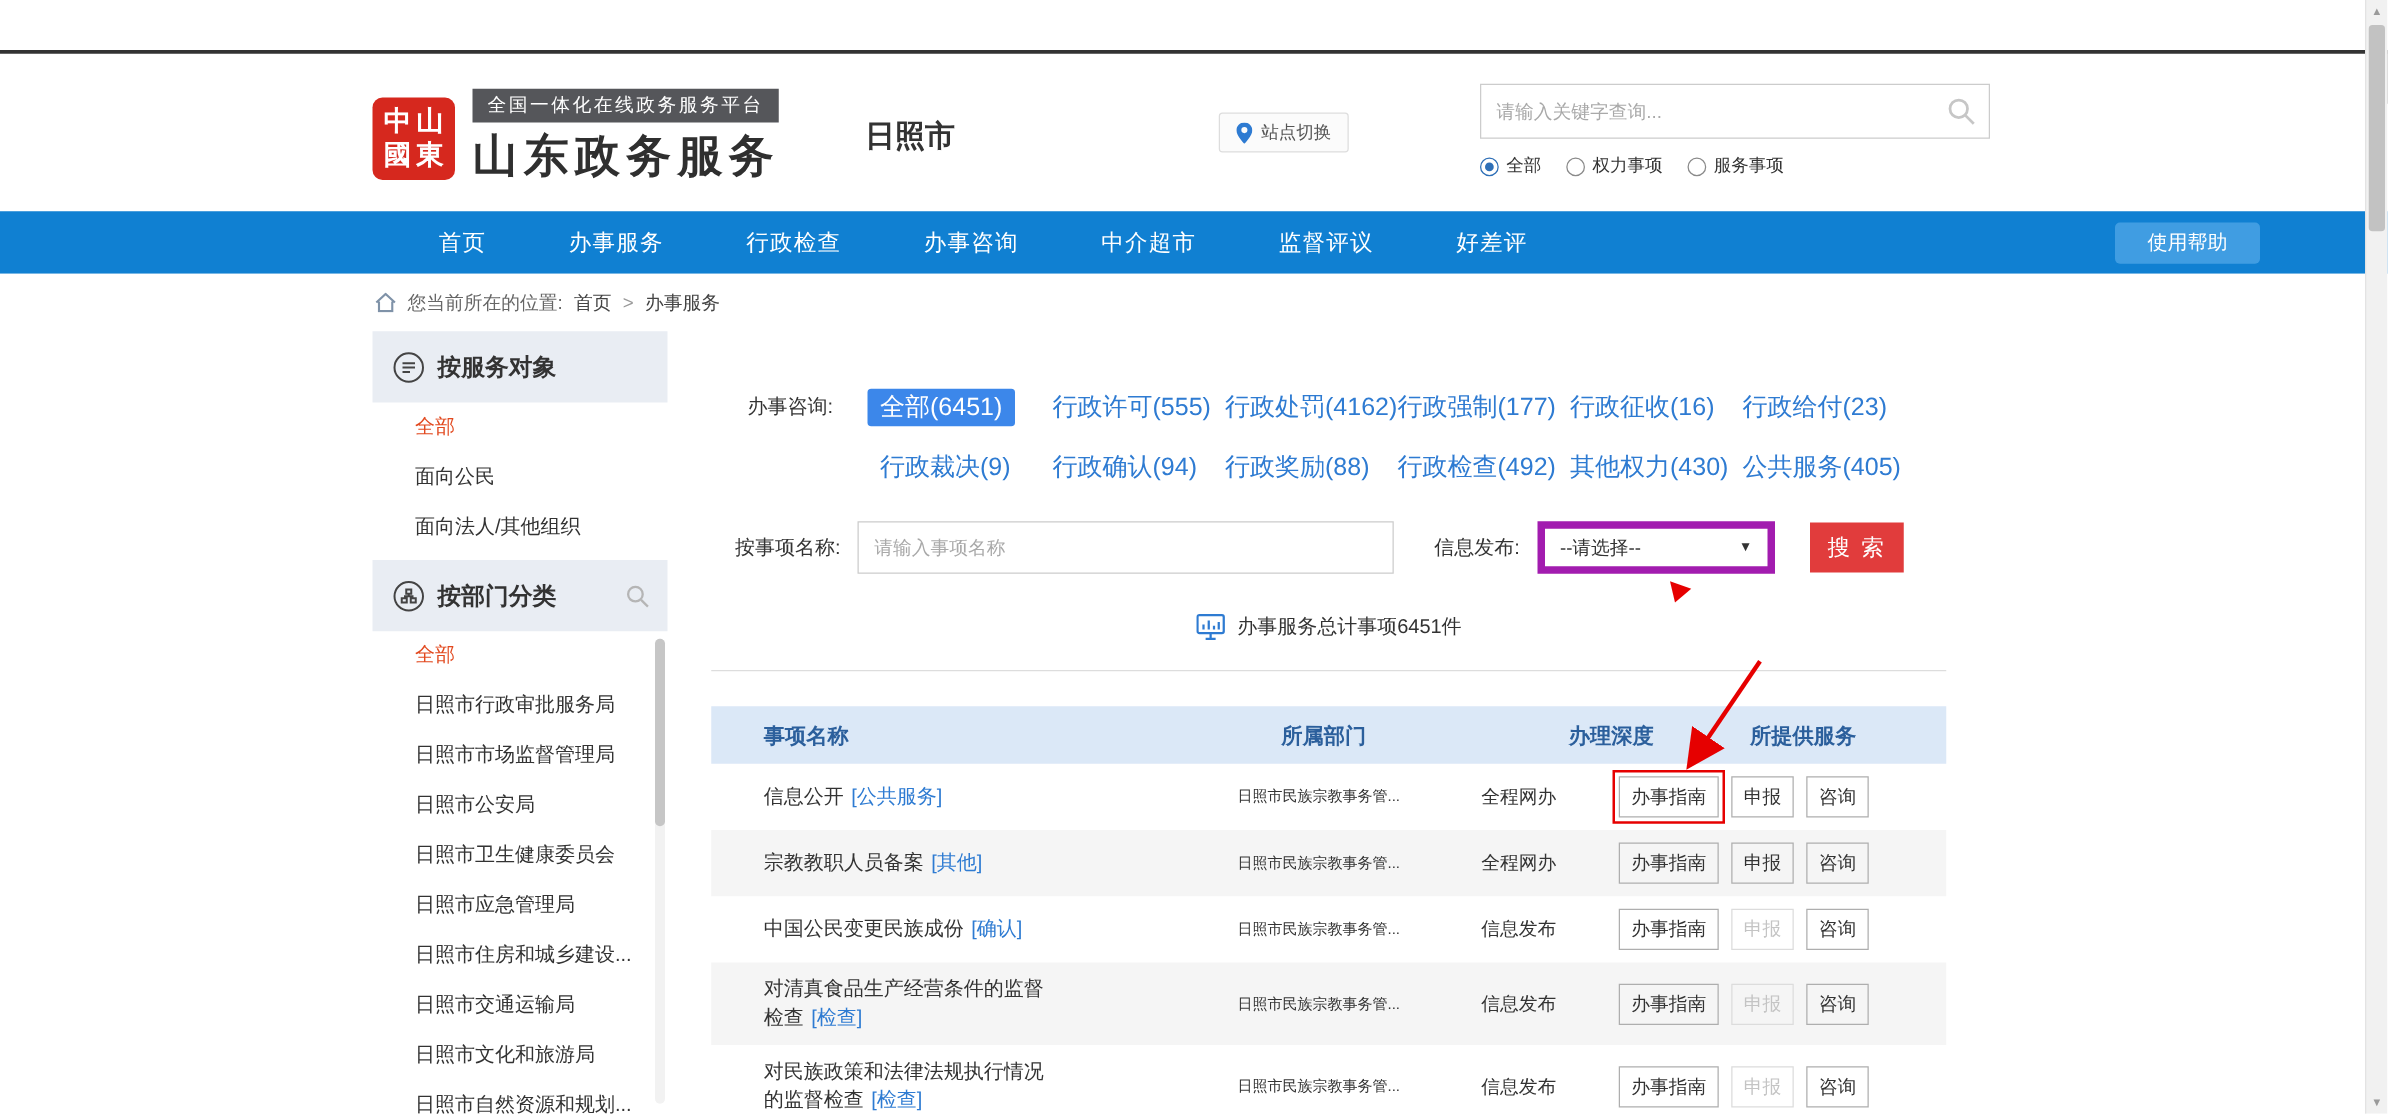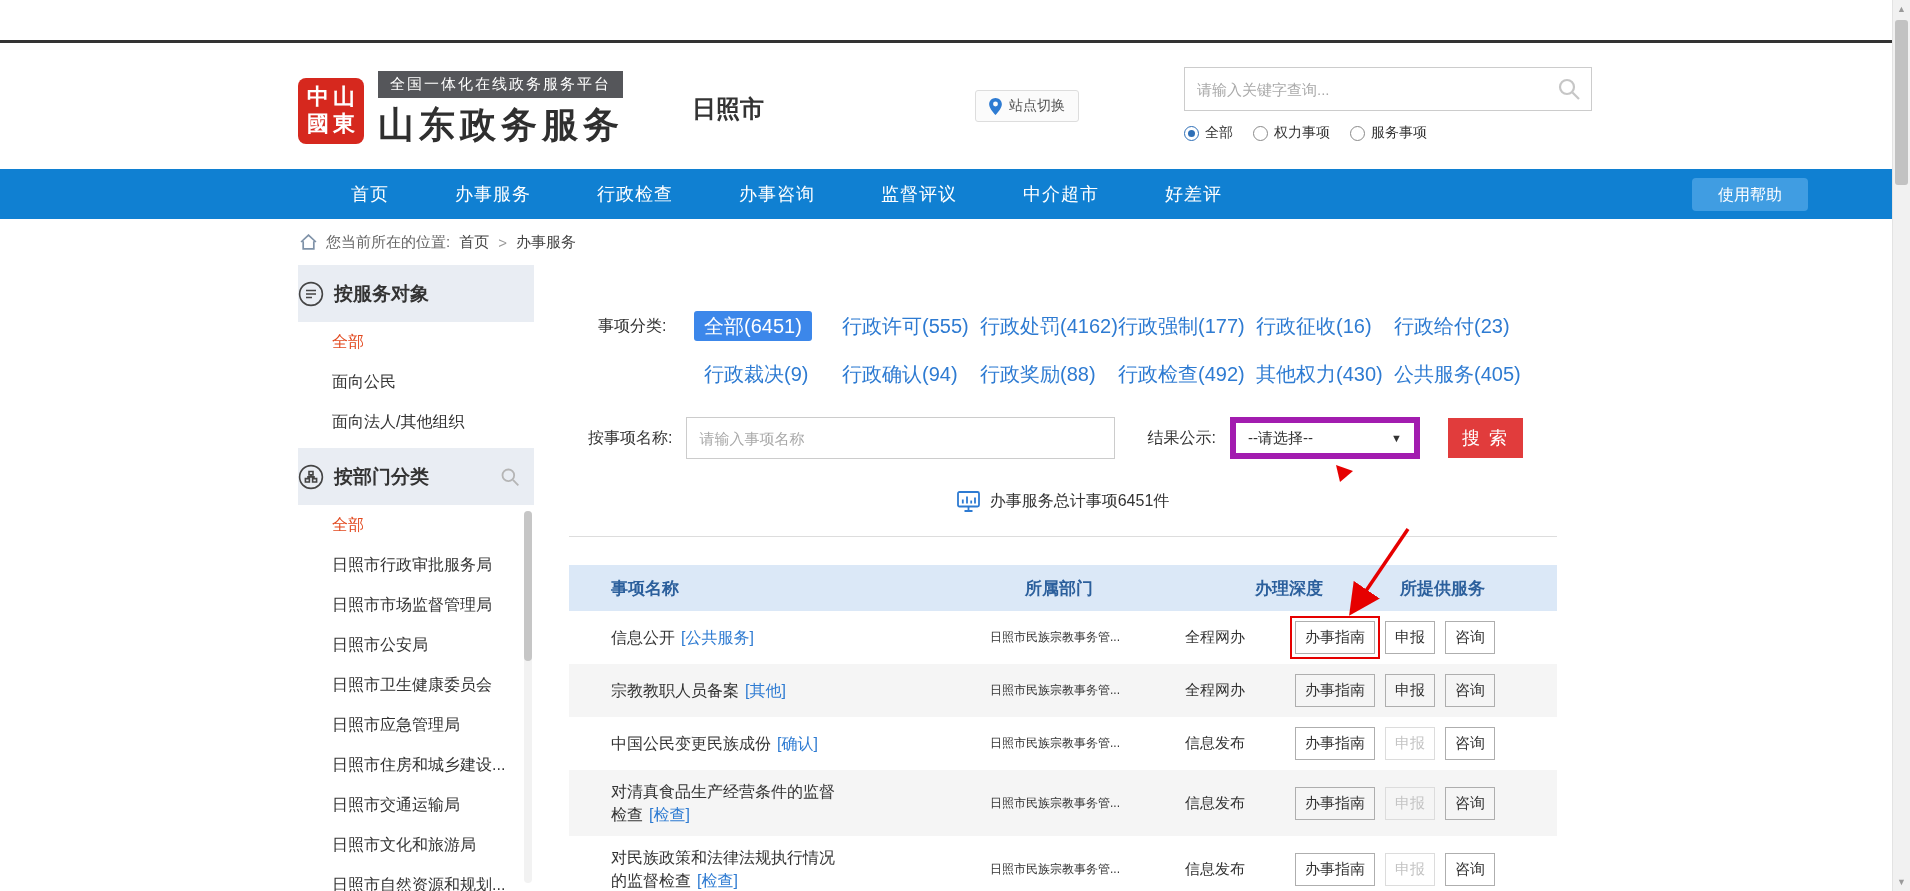--- a/index.html
+++ b/index.html
@@ -58,21 +58,21 @@
   
   .breadcrumb { position:absolute; top:219px; left:0; width:1910px; height:46px; background:#fff; }
   .bc-inner { margin-left:300px; height:46px; display:flex; align-items:center; gap:9px;
               font-size:15px; color:#666; }
   .bc-link { color:#444; cursor:pointer; }
   .bc-sep { color:#999; }
 
   
   .sidebar { position:absolute; left:298px; top:265px; width:236px; }
   .sb-header { height:57px; background:#e9edf3; display:flex; align-items:center;
-               gap:10px; font-size:19px; font-weight:bold; color:#333; }
+               padding-left:16px; gap:10px; font-size:19px; font-weight:bold; color:#333; }
   .sb-mag { margin-left:auto; margin-right:14px; display:flex; cursor:pointer; }
   .sb-item { height:40px; line-height:40px; padding-left:34px; font-size:16px; color:#333;
              cursor:pointer; }
   .sb-item.accent { color:#e2491f; }
   .sb-gap { height:6px; }
   .dept-wrap { position:relative; }
   .dept-scroll { position:absolute; right:2px; top:6px; width:8px; height:372px;
                  background:#f2f2f2; border-radius:4px; }
   .dept-thumb { width:8px; height:150px; background:#c6c6c6; border-radius:4px; cursor:pointer; }
 
@@ -200,22 +200,22 @@
       </div>
     </div>
   </div>
 
   <div class="nav">
     <div class="nav-items">
       <div class="nav-item">首页</div>
       <div class="nav-item">办事服务</div>
       <div class="nav-item">行政检查</div>
       <div class="nav-item">办事咨询</div>
+      <div class="nav-item">中介超市</div>
       <div class="nav-item">监督评议</div>
-      <div class="nav-item">中介超市</div>
       <div class="nav-item">好差评</div>
     </div>
     <button class="help-btn">使用帮助</button>
   </div>
 
   <div class="breadcrumb">
     <div class="bc-inner">
       <span style="display:flex;">
         <svg width="17" height="16" viewBox="0 0 16 15" fill="none" stroke="#7f92a8" stroke-width="1.6">
             <path d="M1 7.5 8 1l7 6.5M3 6.8V14h10V6.8"></path>
@@ -272,41 +272,41 @@
       <div class="sb-item">日照市自然资源和规划...</div>
       <div class="dept-scroll">
         <div class="dept-thumb"></div>
       </div>
     </div>
   </aside>
 
   <main class="main">
 
     <div class="filter-row">
-      <div class="filter-label">事项分类:</div>
+      <div class="filter-label">办事咨询:</div>
       <div class="chips">
         <span class="chip active">全部(6451)</span>
         <span class="chip">行政许可(555)</span>
         <span class="chip">行政处罚(4162)</span>
         <span class="chip">行政强制(177)</span>
         <span class="chip">行政征收(16)</span>
         <span class="chip">行政给付(23)</span>
         <span class="chip">行政裁决(9)</span>
         <span class="chip">行政确认(94)</span>
         <span class="chip">行政奖励(88)</span>
         <span class="chip">行政检查(492)</span>
         <span class="chip">其他权力(430)</span>
         <span class="chip">公共服务(405)</span>
       </div>
     </div>
 
     <div class="search-row">
       <span class="sr-label">按事项名称:</span>
       <input class="name-input" placeholder="请输入事项名称" style="">
-      <span class="sr-label topic-label">结果公示:</span>
+      <span class="sr-label topic-label">信息发布:</span>
       <div class="select">
         <span>--请选择--</span>
         <span class="caret">▼</span>
       </div>
       <button class="search-btn">搜 索</button>
     </div>
 
     <div class="total-row">
       <span style="display:flex;">
         <svg width="23" height="21" viewBox="0 0 23 21" fill="none" stroke="#2e7bd2" stroke-width="1.8">

